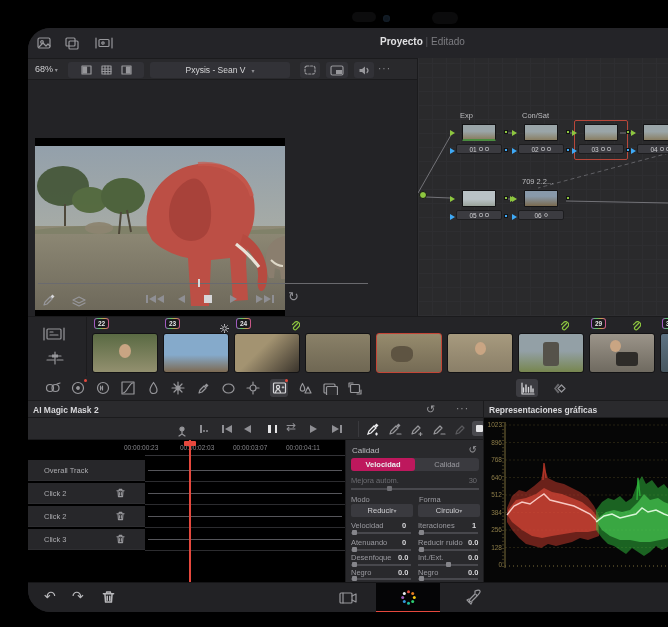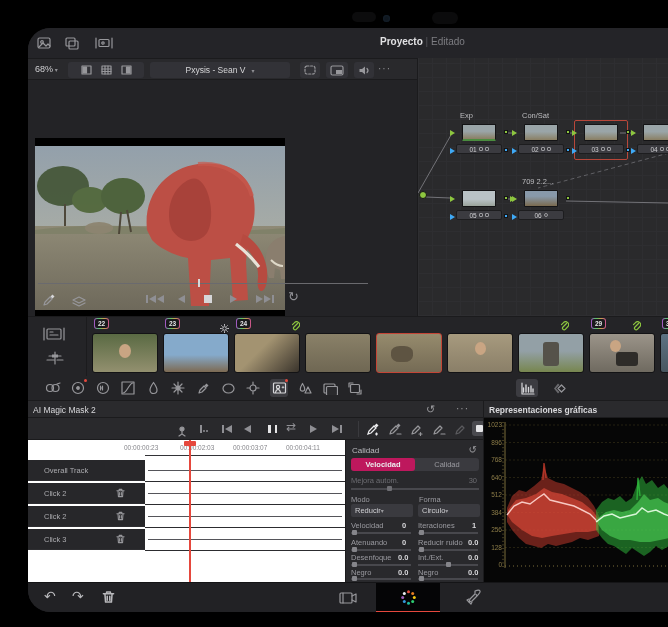--- a/index.html
+++ b/index.html
@@ -43,30 +43,30 @@
   .badge i{display:flex;height:100%;align-items:center;background:#1a1a1c;border-radius:2px;padding:0 3px;font-style:normal;font-size:6.5px;color:#e6e6e8;font-weight:bold;}
   .face{position:absolute;border-radius:50%;background:#c9a583;}
   
   .toolsrow{position:absolute;left:0;top:348px;width:640px;height:24px;background:#242427;}
   .trow-ic{position:absolute;top:3px;width:18px;height:18px;display:flex;align-items:center;justify-content:center;}
   .reddot{position:absolute;right:0;top:0;width:3px;height:3px;border-radius:50%;background:#e5483d;}
   
   .phead{position:absolute;left:0;top:372px;width:640px;height:18px;background:#2a2a2d;border-top:1px solid #1b1b1d;border-bottom:1px solid #1b1b1d;}
   .transport2{position:absolute;left:0;top:390px;width:455px;height:22px;background:#29292c;border-bottom:1px solid #1b1b1d;}
   
-  .timeline{position:absolute;left:0;top:412px;width:317px;height:142px;background:#ffffff;}
+  .timeline{position:absolute;left:0;top:412px;width:317px;height:142px;background:#000000;}
   .tlabel{position:absolute;left:0;width:117px;height:21px;background:#27272a;border-bottom:1px solid #2e2e31;display:flex;align-items:center;font-size:7.5px;color:#ababaf;padding-left:16px;}
   .klane{position:absolute;left:120px;width:194px;height:1px;background:#55555a;}
   .rowline{position:absolute;left:117px;width:200px;height:1px;background:#2c2c2f;}
   
   .settings{position:absolute;left:317px;top:412px;width:138px;height:142px;background:#29292c;border-left:1px solid #1b1b1d;font-size:7.5px;}
   .slabel{color:#9a9aa0;} .sval{color:#d8d8db;font-weight:bold;}
   .slider{position:absolute;height:2px;background:#48484d;}
   .thumbp{position:absolute;top:-2px;width:5px;height:5px;background:#85858a;border-radius:1px;}
-  .drop{position:absolute;height:13px;background:#3a3a3f;border-radius:2px;display:flex;align-items:center;justify-content:flex-start;padding:0 4px;color:#cfcfd2;font-size:7.5px;}
+  .drop{position:absolute;height:13px;background:#3a3a3f;border-radius:2px;display:flex;align-items:center;justify-content:center;padding:0 4px;color:#cfcfd2;font-size:7.5px;}
   
   .scope{position:absolute;left:455px;top:390px;width:185px;height:164px;background:#060606;border-left:1px solid #1b1b1d;}
   .stick{position:absolute;width:18px;text-align:right;font-size:6.5px;color:#8c7c48;}
   
   .bottombar{position:absolute;left:0;top:554px;width:640px;height:30px;background:#222225;border-top:1px solid #151517;}
   
   .dialog{position:absolute;left:262px;top:210px;width:226px;height:108px;background:#2c2c2f;border:1px solid #404043;border-radius:5px;box-shadow:0 10px 30px rgba(0,0,0,.65);z-index:60;}
   .dlghead{height:20px;background:#353538;border-radius:5px 5px 0 0;display:flex;align-items:center;padding:0 10px;font-size:8.5px;font-weight:bold;color:#dcdcde;border-bottom:1px solid #232325;}
   .stopbtn{position:absolute;right:12px;top:76px;width:70px;height:17px;border:1px solid #b54a3a;border-radius:9px;background:transparent;color:#c9c9cc;font-size:8px;display:flex;align-items:center;justify-content:center;}
   .playhead{position:absolute;left:161px;top:0;width:2px;height:142px;background:#e5483d;z-index:20;}
@@ -533,21 +533,21 @@
         </div>
       <div class="trow-ic" style="left:524px;">
           <svg class="ic" width="16" height="13" viewBox="0 0 16 13">
             <path d="M5 6.5L8.5 3l3.5 3.5L8.5 10z"></path>
             <path d="M3 6.5L6.5 3 5 1.5 1 6.5l4 5L6.5 10z" fill="#6a6a6e" stroke="none"></path>
           </svg>
         </div>
     </div>
 
     <div class="phead">
-      <span class="abs" style="left:5px;top:4px;font-size:8.5px;font-weight:normal;color:#d8d8db;">AI Magic Mask 2</span>
+      <span class="abs" style="left:5px;top:4px;font-size:8.5px;font-weight:bold;color:#d8d8db;">AI Magic Mask 2</span>
       <span class="abs" style="left:398px;top:2px;color:#9a9a9e;font-size:11px;">↺</span>
       <span class="abs" style="left:428px;top:2px;color:#9a9a9e;font-size:10px;letter-spacing:1px;">···</span>
       <span class="abs" style="left:461px;top:4px;font-size:8.5px;font-weight:bold;color:#d8d8db;">Representaciones gráficas</span>
       <div class="vline" style="left:455px;top:0;height:18px;"></div>
     </div>
 
     <div class="transport2">
       <div class="abs" style="left:148px;top:5px;"><svg class="ic" width="12" height="12" viewBox="0 0 12 12">
             <circle cx="6" cy="4" r="2" fill="#97979b"></circle>
             <path d="M6 6v3M3 11l3-2 3 2"></path>

